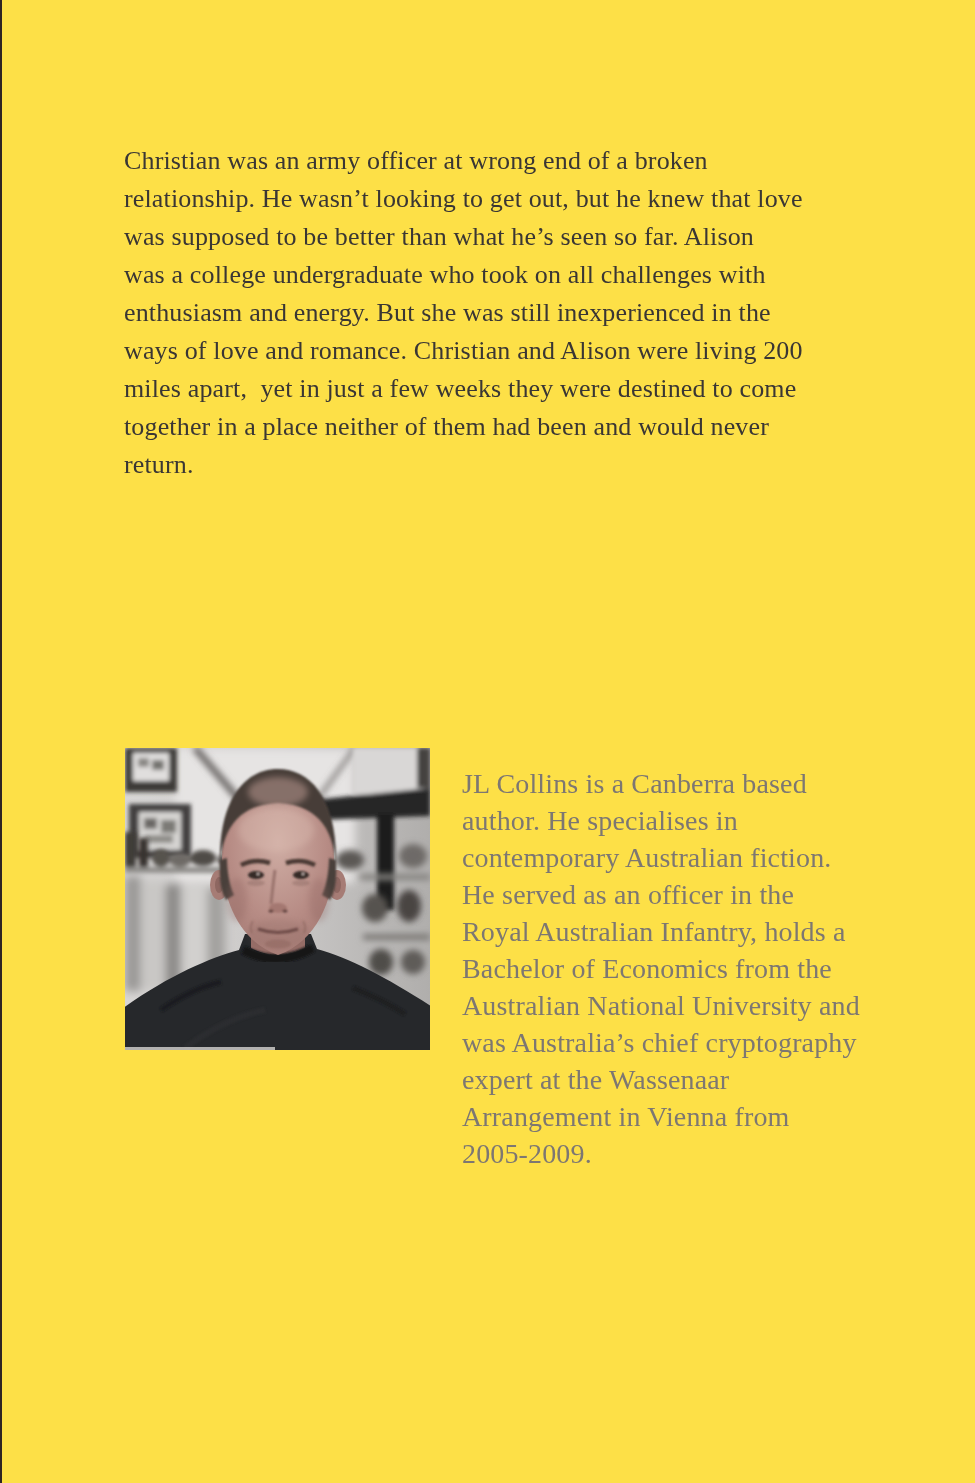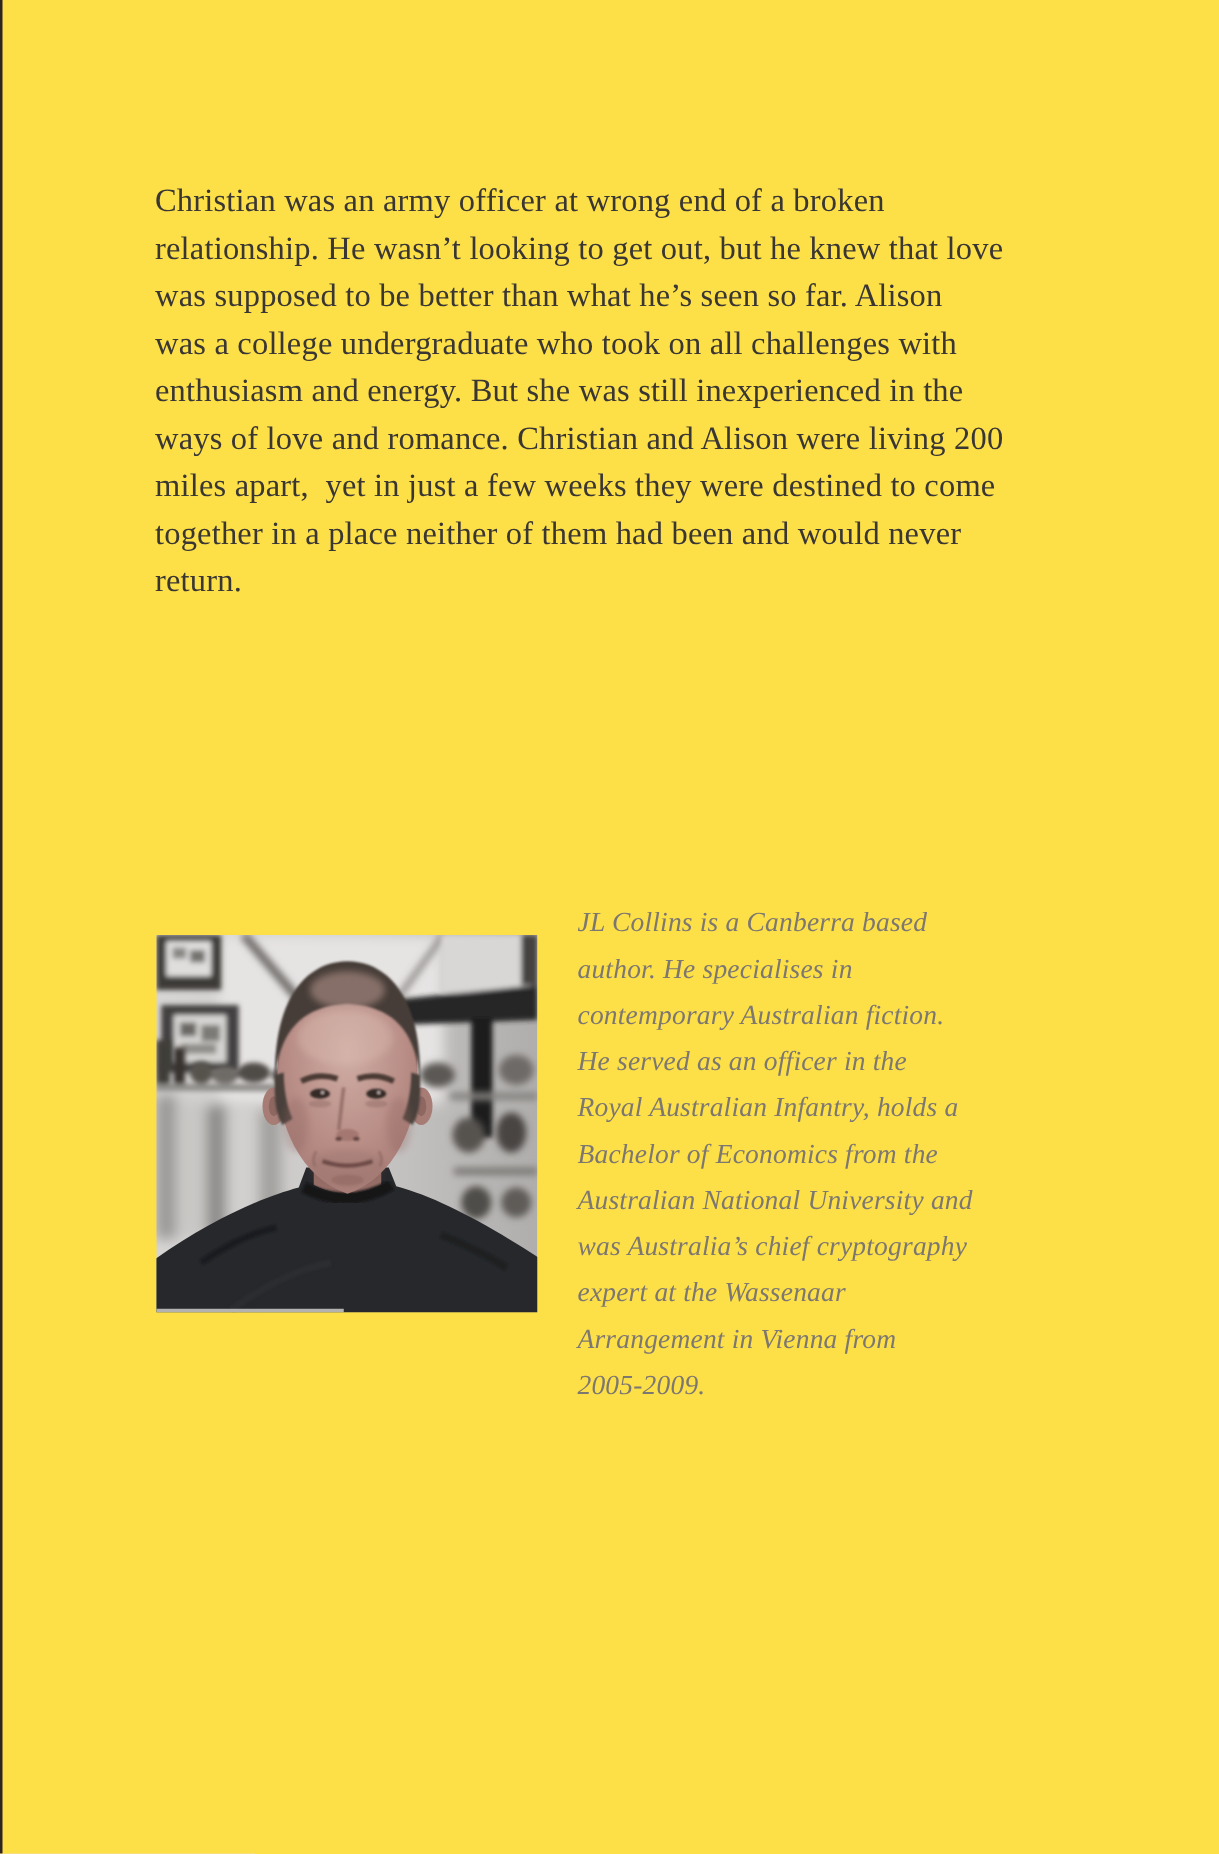--- a/index.html
+++ b/index.html
@@ -33,28 +33,27 @@
     white-space: pre;
   }
   .blurb p + p { margin-top: 10px; }
   .photo-frame {
     position: absolute; left: 125px; top: 748px;
     width: 305px; height: 302px;
     overflow: hidden;
   }
   .photo-frame svg { display: block; }
   .bio {
-    position: absolute; left: 462px; top: 719px;
+    position: absolute; left: 462px; top: 765px;
     margin: 0;
-    font-size: 22px;
+    font-size: 28px;
     line-height: 37px;
     letter-spacing: 0.15px;
     color: #7d7772;
     white-space: pre;
-    font-style: italic;
   }
 </style>
 </head>
 <body>
 
 <div class="cover">
 
   <div class="edge-line"></div>
 
   <div class="blurb">

